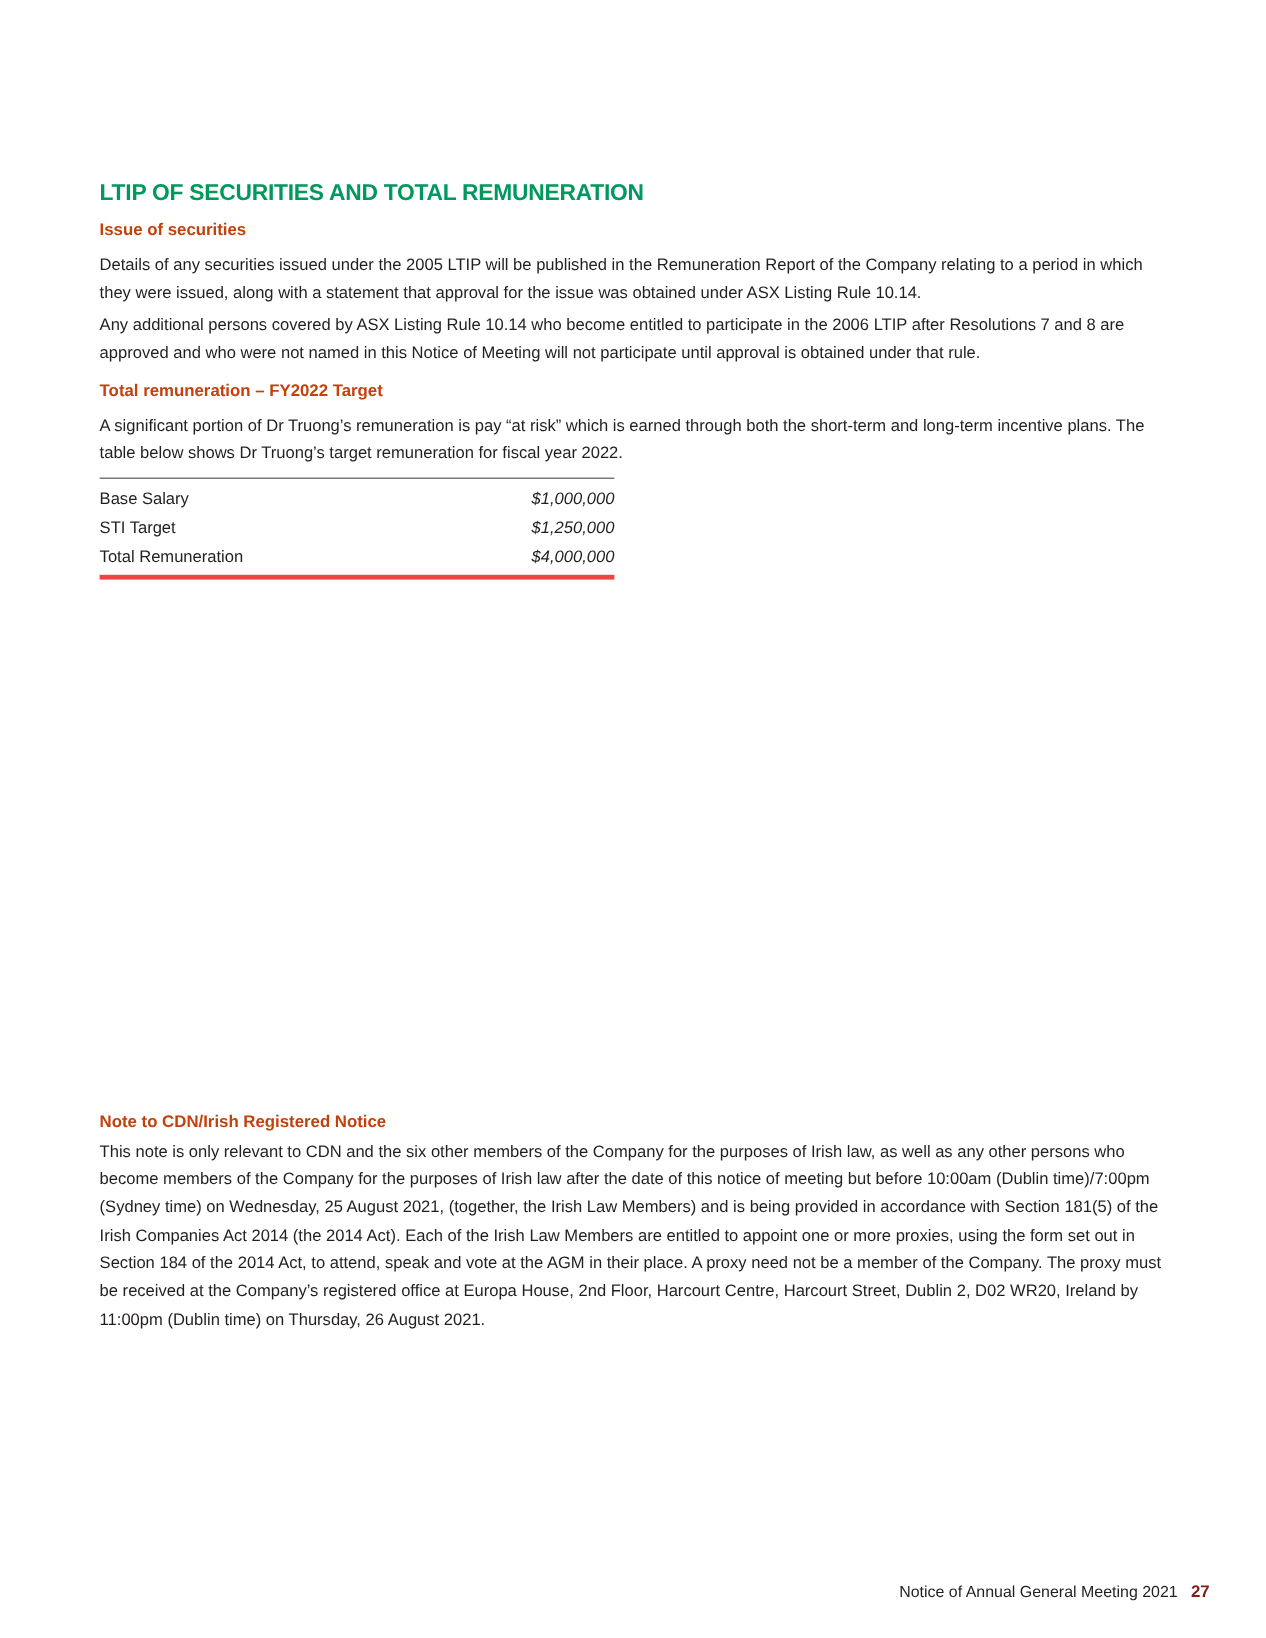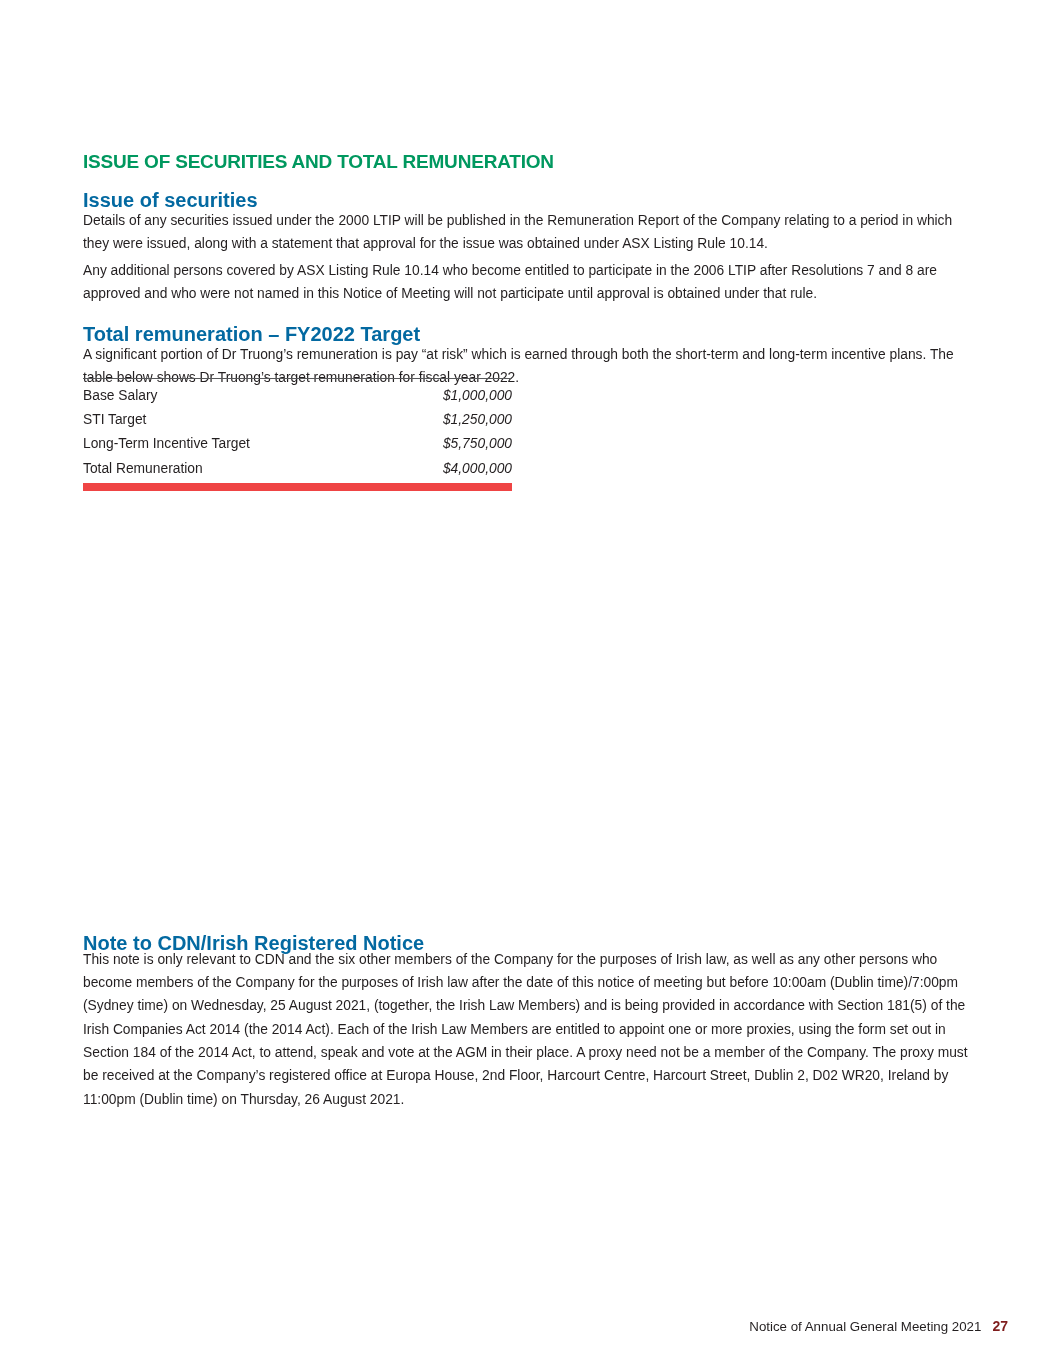--- a/index.html
+++ b/index.html
@@ -24,41 +24,41 @@
     font-size: 19px;
     font-weight: bold;
     letter-spacing: -0.2px;
     line-height: 1.1;
     color: #00985f;
     white-space: nowrap;
   }
   .sub-heading {
     left: 83px;
     width: 890px;
-    font-size: 20px;
+    font-size: 14px;
     font-weight: bold;
     line-height: 1.2;
-    color: #0369a1;
+    color: #c2410c;
   }
   .body-para {
     left: 83px;
     width: 890px;
     font-size: 13.8px;
     font-weight: normal;
     line-height: 23.3px;
     color: #231f20;
     text-align: left;
   }
 
   .remu-table {
     left: 83px;
-    top: 378px;
+    top: 398px;
     width: 429px;
     border-top: 1px solid #58595b;
-    border-bottom: 8px solid #ef4444;
+    border-bottom: 4px solid #ef4444;
     padding: 4px 0 3px 0;
     box-sizing: border-box;
   }
   .remu-row {
     display: flex;
     justify-content: space-between;
     align-items: center;
     height: 24.3px;
     font-size: 13.8px;
     color: #231f20;
@@ -83,44 +83,40 @@
     font-size: 14px;
     font-weight: bold;
     color: #7f1d1d;
   }
 </style>
 </head>
 <body>
 
 <div class="page">
 
-  <h1 class="abs main-heading">ISSUE OF SECURITIES AND TOTAL REMUNERATION</h1>
+  <h1 class="abs main-heading">LTIP OF SECURITIES AND TOTAL REMUNERATION</h1>
 
   <h2 class="abs sub-heading" style="top:171px;">Issue of securities</h2>
 
-  <p class="abs body-para" style="top:195px;">Details of any securities issued under the 2000 LTIP will be published in the Remuneration Report of the Company relating to a period in which they were issued, along with a statement that approval for the issue was obtained under ASX Listing Rule 10.14.</p>
+  <p class="abs body-para" style="top:195px;">Details of any securities issued under the 2005 LTIP will be published in the Remuneration Report of the Company relating to a period in which they were issued, along with a statement that approval for the issue was obtained under ASX Listing Rule 10.14.</p>
 
   <p class="abs body-para" style="top:245px;">Any additional persons covered by ASX Listing Rule 10.14 who become entitled to participate in the 2006 LTIP after Resolutions 7 and 8 are approved and who were not named in this Notice of Meeting will not participate until approval is obtained under that rule.</p>
 
   <h2 class="abs sub-heading" style="top:305px;">Total remuneration – FY2022 Target</h2>
 
   <p class="abs body-para" style="top:329px;">A significant portion of Dr Truong’s remuneration is pay “at risk” which is earned through both the short-term and long-term incentive plans. The table below shows Dr Truong’s target remuneration for fiscal year 2022.</p>
 
   <div class="abs remu-table">
     <div class="remu-row">
       <span class="cell-label">Base Salary</span>
       <span class="cell-value">$1,000,000</span>
     </div>
     <div class="remu-row">
       <span class="cell-label">STI Target</span>
       <span class="cell-value">$1,250,000</span>
-    </div>
-    <div class="remu-row">
-      <span class="cell-label">Long-Term Incentive Target</span>
-      <span class="cell-value">$5,750,000</span>
     </div>
     <div class="remu-row">
       <span class="cell-label">Total Remuneration</span>
       <span class="cell-value">$4,000,000</span>
     </div>
   </div>
 
   <h2 class="abs sub-heading" style="top:914px;">Note to CDN/Irish Registered Notice</h2>
 
   <p class="abs body-para" style="top:934px;">This note is only relevant to CDN and the six other members of the Company for the purposes of Irish law, as well as any other persons who become members of the Company for the purposes of Irish law after the date of this notice of meeting but before 10:00am (Dublin time)/7:00pm (Sydney time) on Wednesday, 25 August 2021, (together, the Irish Law Members) and is being provided in accordance with Section 181(5) of the Irish Companies Act 2014 (the 2014 Act). Each of the Irish Law Members are entitled to appoint one or more proxies, using the form set out in Section 184 of the 2014 Act, to attend, speak and vote at the AGM in their place. A proxy need not be a member of the Company. The proxy must be received at the Company’s registered office at Europa House, 2nd Floor, Harcourt Centre, Harcourt Street, Dublin 2, D02 WR20, Ireland by 11:00pm (Dublin time) on Thursday, 26 August 2021.</p>

